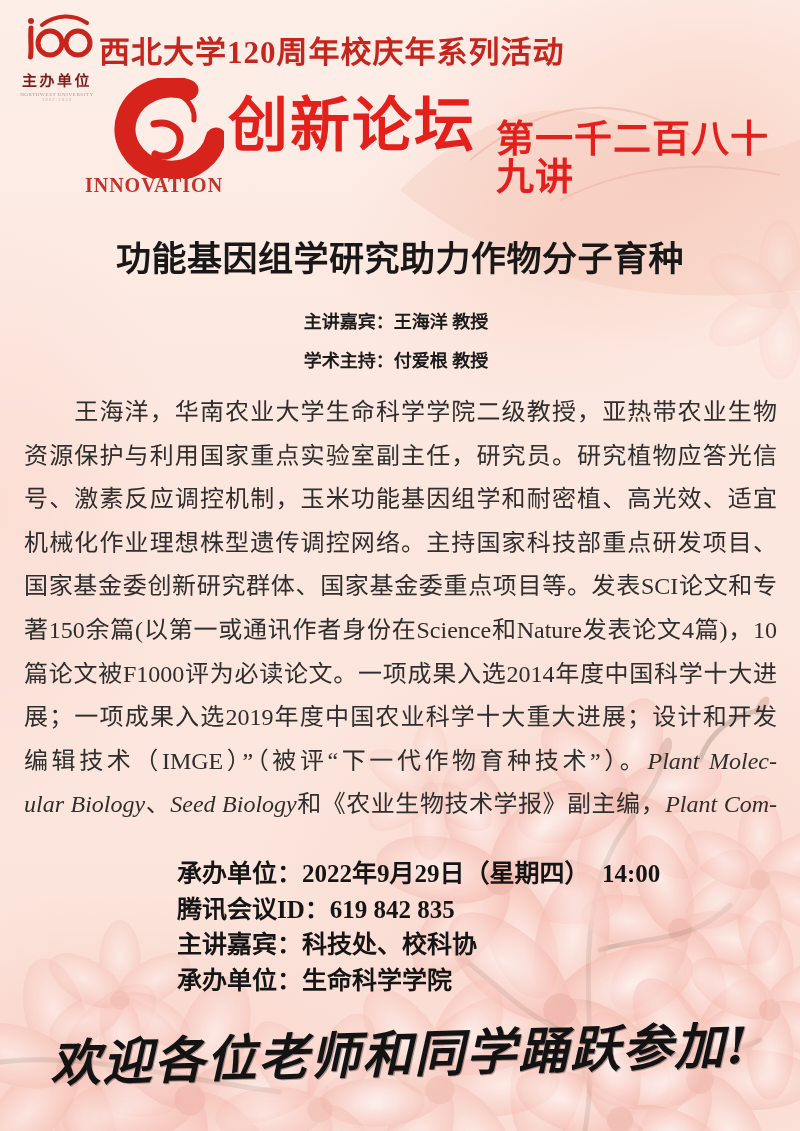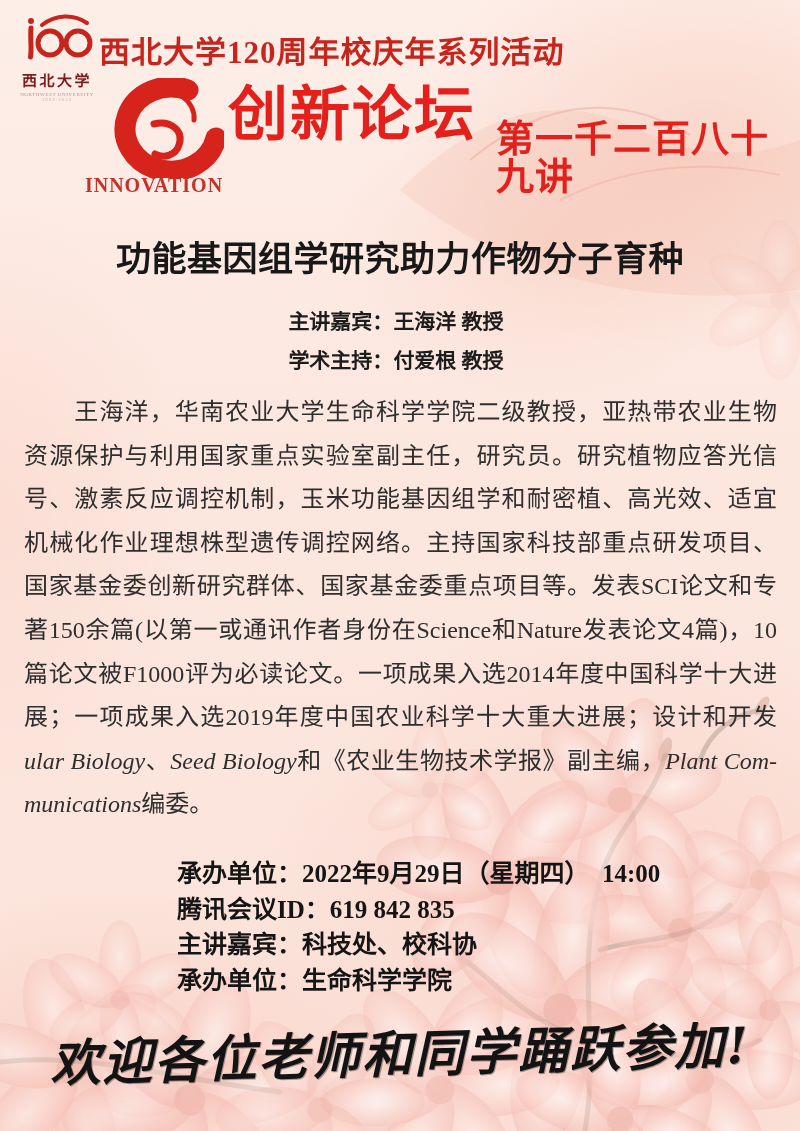--- a/index.html
+++ b/index.html
@@ -22,30 +22,30 @@
   .univ-name{font-weight:700;font-size:15px;letter-spacing:2.5px;color:#7c1d1d;margin-top:1px;}
   .univ-en{font-size:5px;color:#b2928b;letter-spacing:.6px;margin-top:2px;}
   .univ-years{font-size:5px;color:#c9aba3;letter-spacing:1px;}
 
   .series-title{left:99px;top:27px;font-size:31px;font-weight:600;color:#c5251d;letter-spacing:1px;white-space:nowrap;}
 
   .innovation-swirl{left:92px;top:78px;}
   .innovation-label{left:80px;top:174px;width:148px;text-align:center;
     font-family:"Liberation Serif",serif;font-size:20px;font-weight:700;color:#c33128;letter-spacing:1px;}
 
-  .forum-title{left:228px;top:85px;font-family:"Liberation Sans","DejaVu Sans",sans-serif;
+  .forum-title{left:228px;top:96px;font-family:"Liberation Sans","DejaVu Sans",sans-serif;
     font-size:60px;font-weight:800;color:#e3201b;letter-spacing:2px;line-height:1;}
   .forum-session{left:496px;top:120px;font-family:"Liberation Sans","DejaVu Sans",sans-serif;
     font-size:38px;font-weight:700;color:#e3201b;letter-spacing:1px;line-height:1;}
 
   .lecture-title{left:0;right:0;top:230px;text-align:center;
     font-size:35px;font-weight:700;color:#181818;letter-spacing:.5px;font-family:Liberation Serif, serif;}
 
   .speaker-block{left:0;right:8px;top:303px;text-align:center;
-    font-size:21px;font-weight:600;color:#1c1c1c;line-height:39px;}
+    font-size:18px;font-weight:600;color:#1c1c1c;line-height:39px;}
 
   .bio{left:24px;top:391px;width:753px;font-size:24px;line-height:43.6px;color:#2e2e2e;}
   .bio-line{text-align:justify;text-align-last:justify;}
   .bio-line.last{text-align-last:left;}
   .it{font-style:italic;}
 
   .details{left:177px;top:856px;font-size:25px;font-weight:700;color:#151515;line-height:35.5px;}
   .details .row{white-space:nowrap;}
 
   .welcome{left:0;right:0;top:1014px;text-align:center;
@@ -118,21 +118,21 @@
   <div class="abs univ-logo">
     <svg width="74" height="52" viewBox="0 0 74 52" aria-hidden="true">
       <g stroke="#c5251d" fill="none" stroke-linecap="round">
         <circle cx="11" cy="9" r="3" fill="#c5251d" stroke="none"></circle>
         <path d="M 11 16 C 10 26 12 36 10.5 45" stroke-width="5"></path>
         <circle cx="30" cy="31" r="12" stroke-width="5"></circle>
         <circle cx="58" cy="31" r="12" stroke-width="5"></circle>
         <path d="M 22 13 C 36 2 54 2 67 11" stroke-width="4"></path>
       </g>
     </svg>
-    <div class="univ-name">西北大学</div>
+    <div class="univ-name">主办单位</div>
     <div class="univ-en">NORTHWEST UNIVERSITY</div>
     <div class="univ-years">1902·2022</div>
   </div>
 
   <div class="abs series-title">西北大学120周年校庆年系列活动</div>
 
   <svg class="abs innovation-swirl" width="132" height="100" viewBox="0 0 132 100" aria-hidden="true">
     <g stroke="#d6231c" fill="none" stroke-linecap="round">
       <path d="M 96 12 A 46 42 0 1 0 124 60" stroke-width="21"></path>
       <path d="M 62 46 C 78 42 92 52 87 67 C 84 77 72 81 63 76" stroke-width="7"></path>
@@ -153,22 +153,22 @@
 
   <div class="abs bio">
     <div class="bio-line"><span>　　王海洋，华南农业大学生命科学学院二级教授，亚热带农业生物</span></div>
     <div class="bio-line"><span>资源保护与利用国家重点实验室副主任，研究员。研究植物应答光信</span></div>
     <div class="bio-line"><span>号、激素反应调控机制，玉米功能基因组学和耐密植、高光效、适宜</span></div>
     <div class="bio-line"><span>机械化作业理想株型遗传调控网络。主持国家科技部重点研发项目、</span></div>
     <div class="bio-line"><span>国家基金委创新研究群体、国家基金委重点项目等。发表SCI论文和专</span></div>
     <div class="bio-line"><span>著150余篇(以第一或通讯作者身份在Science和Nature发表论文4篇)，10</span></div>
     <div class="bio-line"><span>篇论文被F1000评为必读论文。一项成果入选2014年度中国科学十大进</span></div>
     <div class="bio-line"><span>展；一项成果入选2019年度中国农业科学十大重大进展；设计和开发</span></div>
+    <div class="bio-line"><span>编辑技术（IMGE）”（被评“下一代作物育种技术”）。</span><span class="it">Plant Molec-</span></div>
     <div class="bio-line"><span class="it">ular Biology</span><span>、</span><span class="it">Seed Biology</span><span>和《农业生物技术学报》副主编，</span><span class="it">Plant Com-</span></div>
-    <div class="bio-line last"><span class="it">munications</span><span>编委。</span></div>
   </div>
 
   <div class="abs details">
     <div class="row"><span>承办单位：</span><span>2022年9月29日（星期四）　14:00</span></div>
     <div class="row"><span>腾讯会议ID：</span><span>619 842 835</span></div>
     <div class="row"><span>主讲嘉宾：</span><span>科技处、校科协</span></div>
     <div class="row"><span>承办单位：</span><span>生命科学学院</span></div>
   </div>
 
   <div class="abs welcome">欢迎各位老师和同学踊跃参加!</div>

